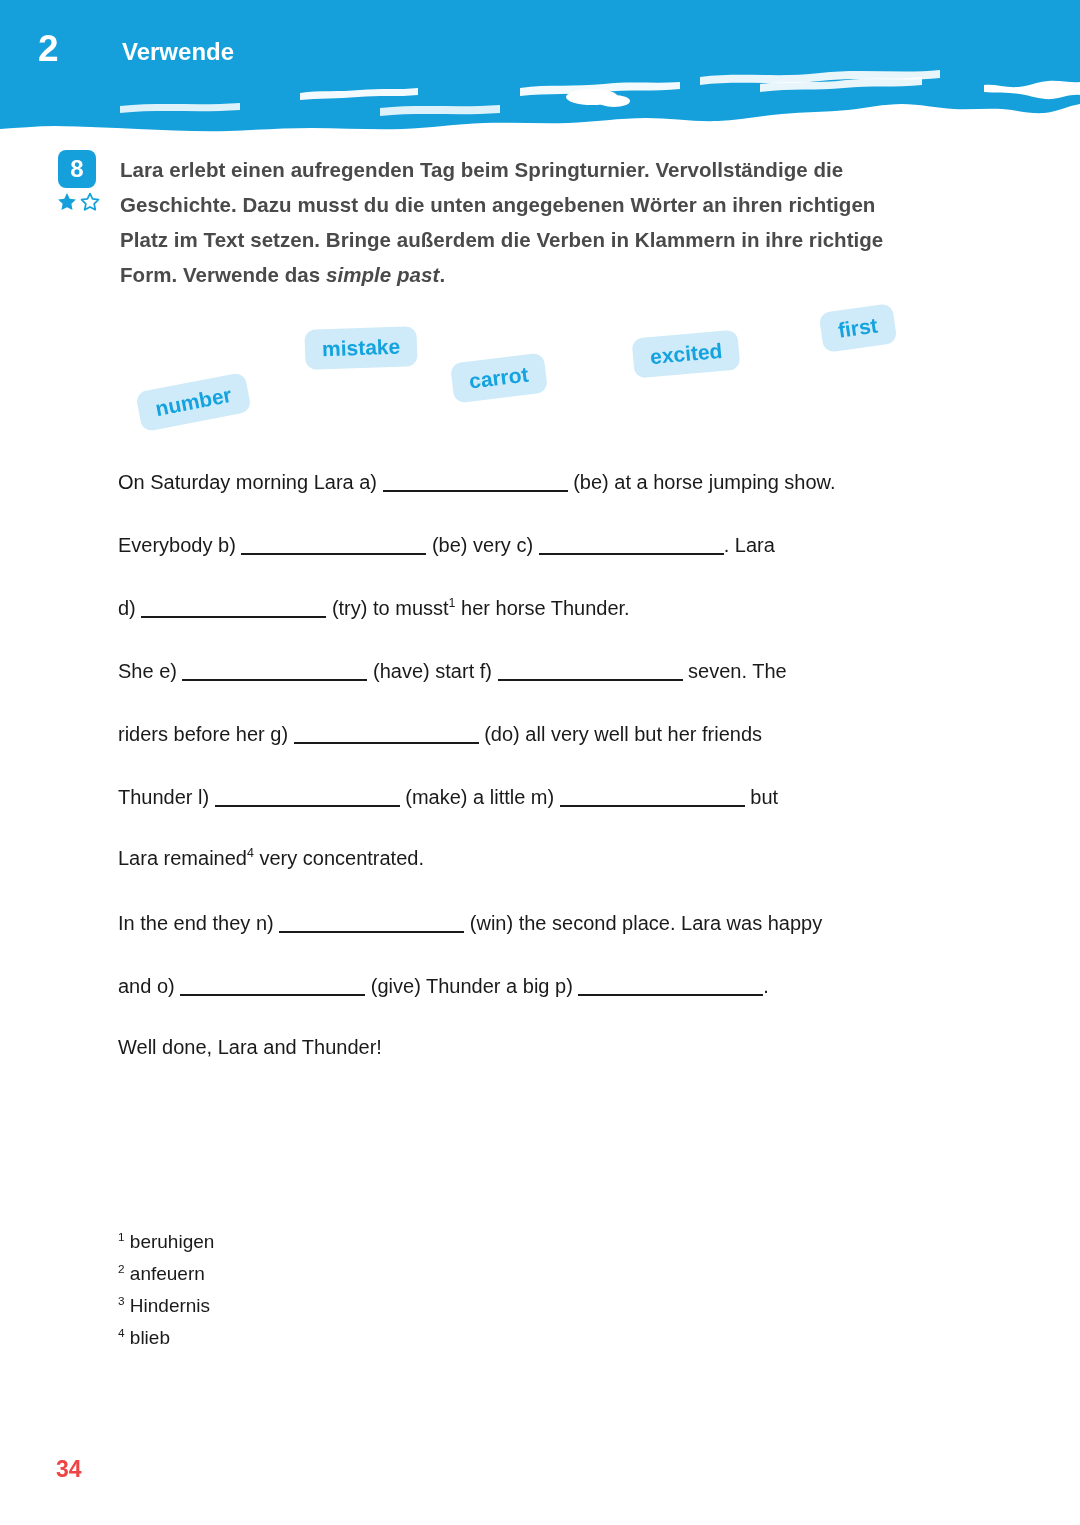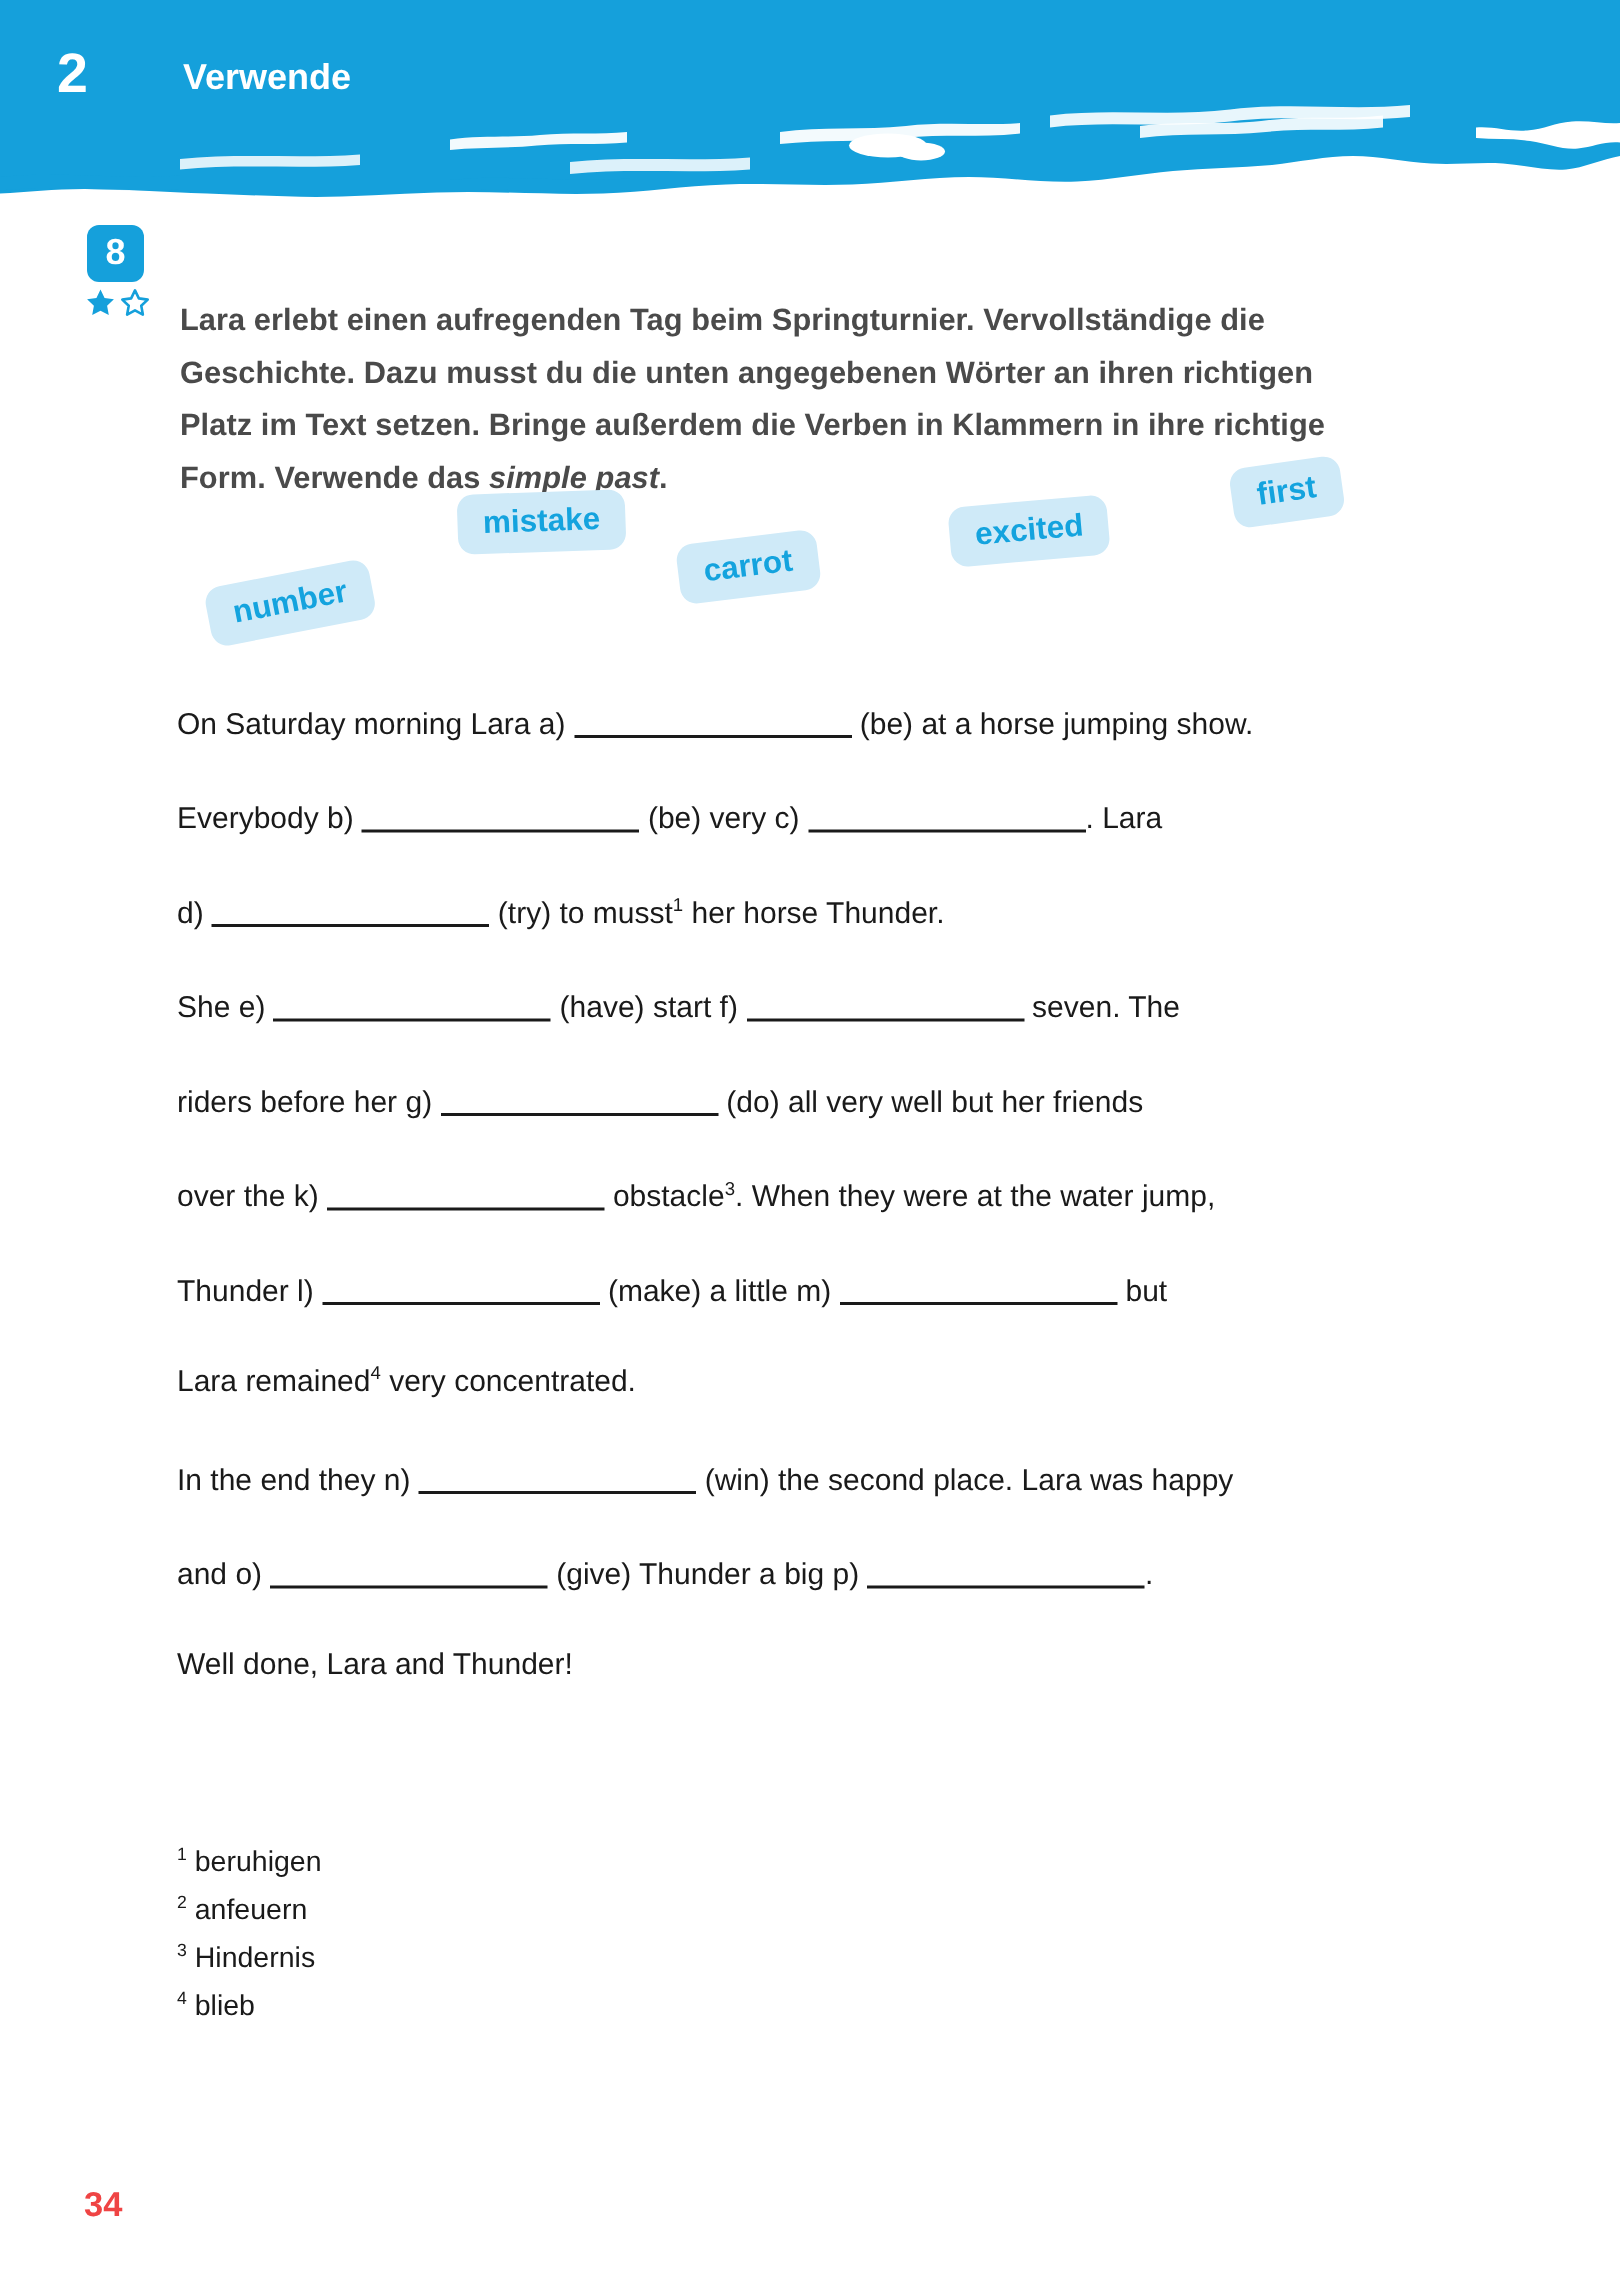--- a/index.html
+++ b/index.html
@@ -85,21 +85,20 @@
   .instruction {
     position: absolute;
     left: 120px;
     top: 152px;
     width: 800px;
     font-size: 20.5px;
     font-weight: bold;
     color: #4a4a4a;
     line-height: 35px;
     letter-spacing: 0.05px;
-    margin-top: 44px;
   }
   .instruction em {
     font-style: italic;
   }
 
   
   .word-zone {
     position: absolute;
     left: 0;
     top: 300px;
@@ -255,21 +254,20 @@
     <div class="word-card" style="left: 633px; top: 34px; transform: rotate(-5deg); background: rgb(207, 234, 248); color: rgb(20, 163, 222);">excited</div>
     <div class="word-card" style="left: 821px; top: 8px; transform: rotate(-8deg); background: rgb(207, 234, 248); color: rgb(20, 163, 222);">first</div>
   </div>
 
 <div class="story" id="story">
     <div class="story-line"><span>On Saturday morning Lara a) </span><span class="blank w-std"></span><span> (be) at a horse jumping show.</span></div>
     <div class="story-line"><span>Everybody b) </span><span class="blank w-std"></span><span> (be) very c) </span><span class="blank w-std"></span><span>. Lara</span></div>
     <div class="story-line"><span>d) </span><span class="blank w-std"></span><span> (try) to musst</span><sup>1</sup><span> her horse Thunder.</span></div>
     <div class="story-line"><span>She e) </span><span class="blank w-std"></span><span> (have) start f) </span><span class="blank w-std"></span><span> seven. The</span></div>
     <div class="story-line"><span>riders before her g) </span><span class="blank w-std"></span><span> (do) all very well but her friends</span></div>
-    <div class="story-line"><span>over the k) </span><span class="blank w-std"></span><span> obstacle</span><sup>3</sup><span>. When they were at the water jump,</span></div>
     <div class="story-line"><span>Thunder l) </span><span class="blank w-std"></span><span> (make) a little m) </span><span class="blank w-std"></span><span> but</span></div>
     <div class="story-line"><span>Lara remained</span><sup>4</sup><span> very concentrated.</span></div>
     <div class="story-line"><span>In the end they n) </span><span class="blank w-std"></span><span> (win) the second place. Lara was happy</span></div>
     <div class="story-line"><span>and o) </span><span class="blank w-std"></span><span> (give) Thunder a big p) </span><span class="blank w-std"></span><span>.</span></div>
     <div class="story-line"><span>Well done, Lara and Thunder!</span></div>
   </div>
 
 <div class="footnotes" id="footnotes">
     <div class="footnote-line"><sup>1</sup><span> beruhigen</span></div>
     <div class="footnote-line"><sup>2</sup><span> anfeuern</span></div>

